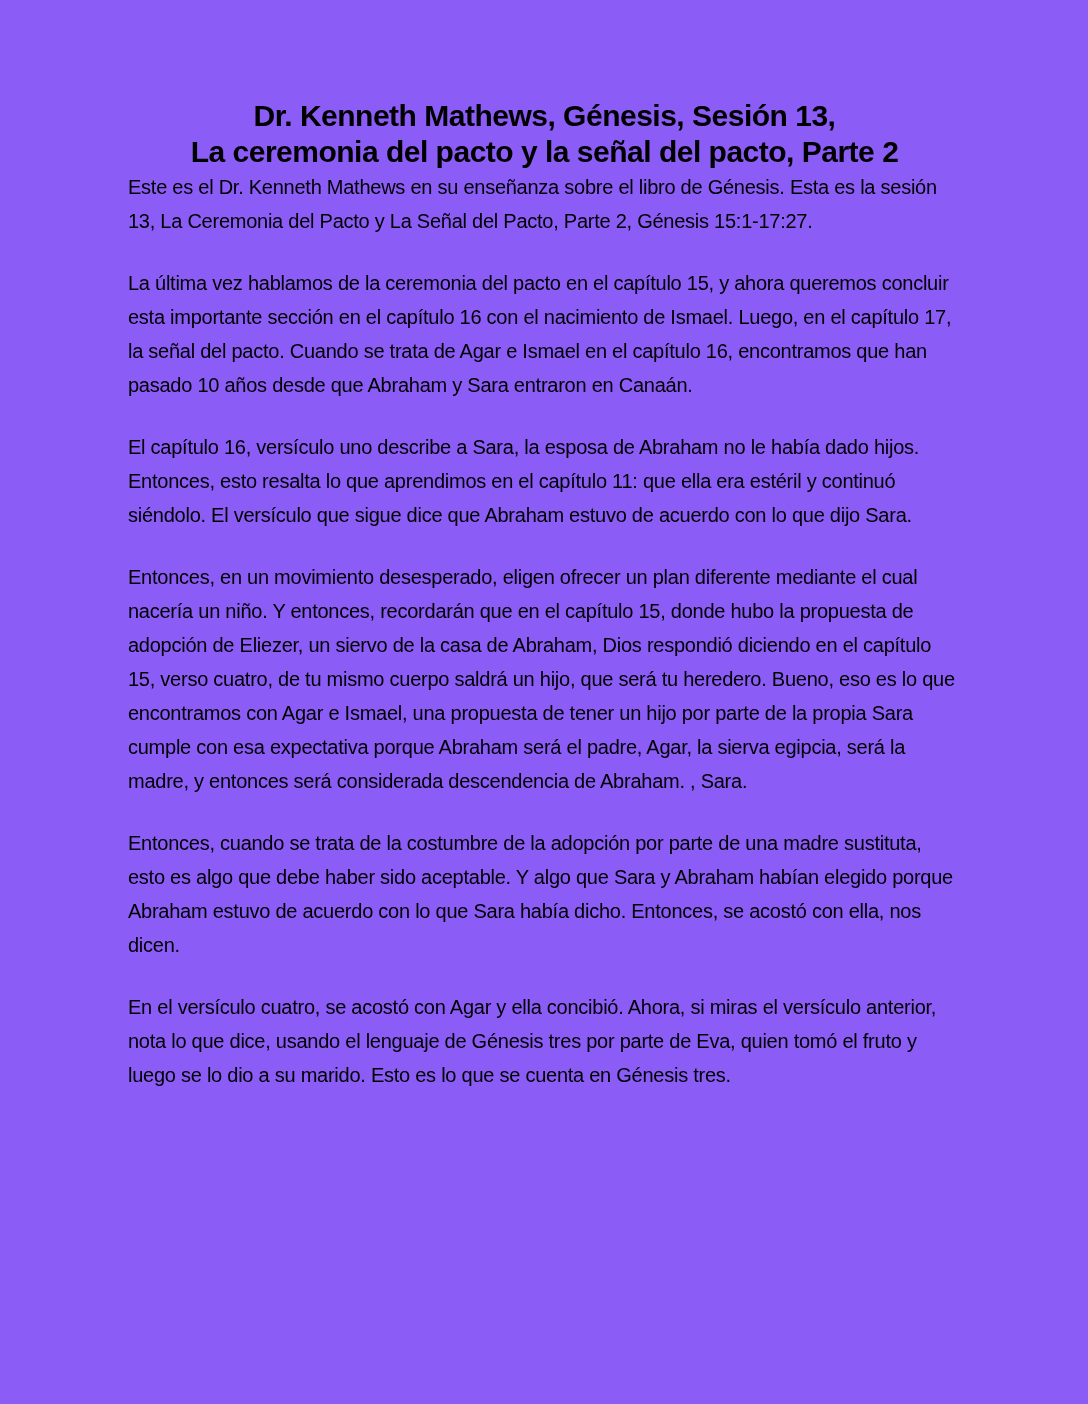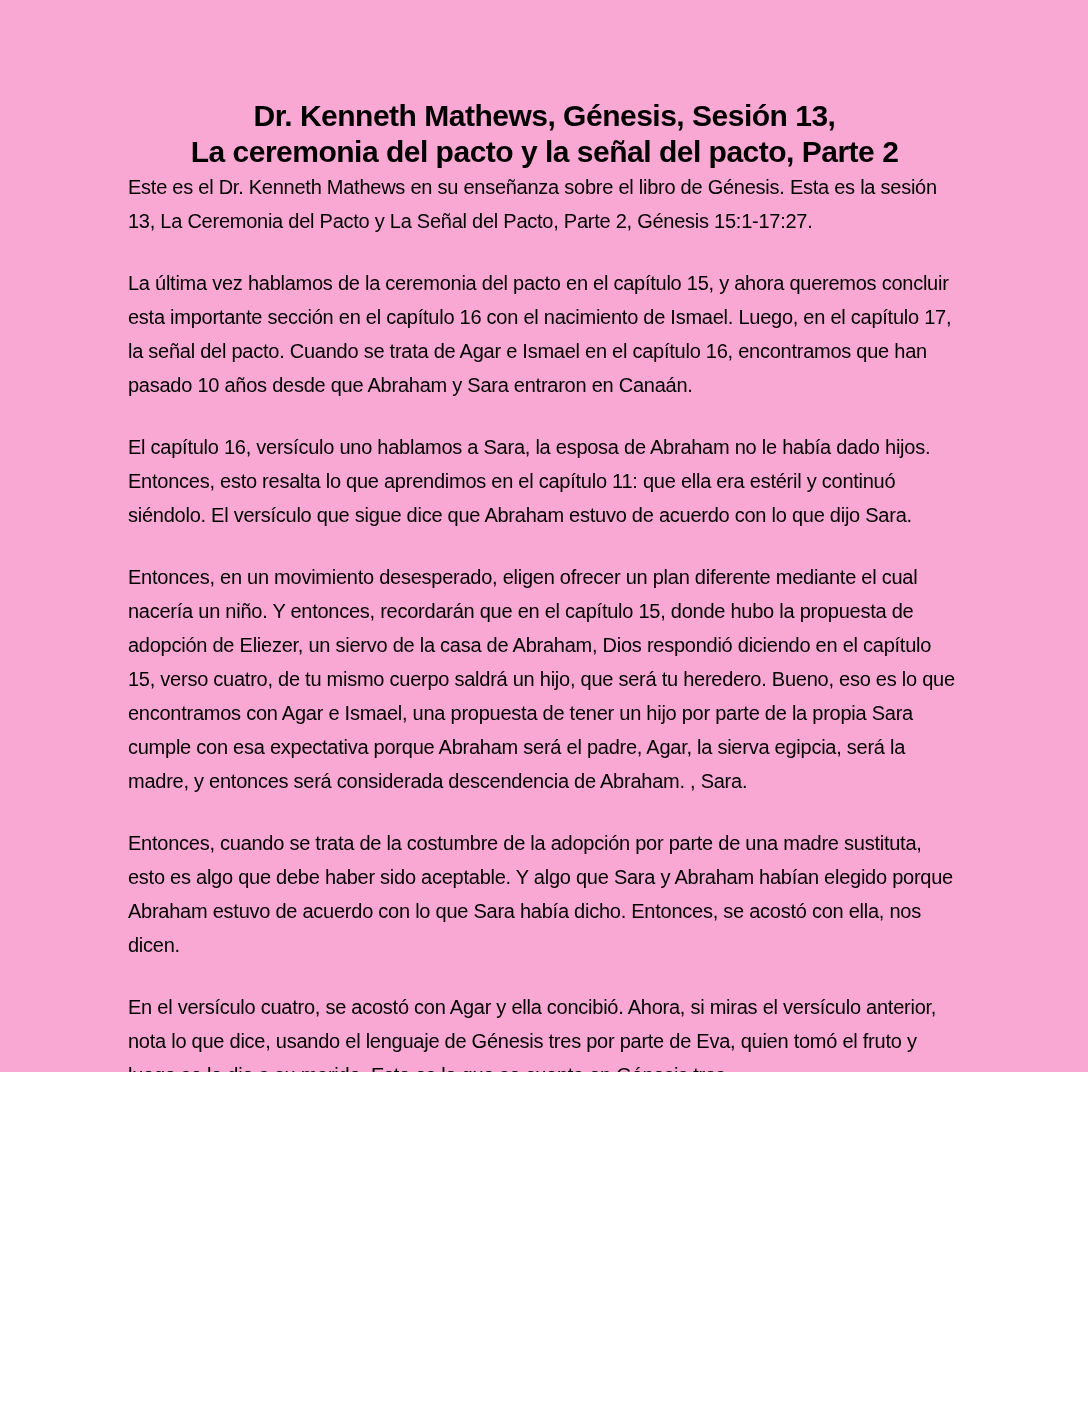--- a/index.html
+++ b/index.html
@@ -3,22 +3,22 @@
 <meta charset="utf-8">
 <style>
   html, body {
     margin: 0;
     padding: 0;
     background: #ffffff;
   }
   .page {
     position: relative;
     width: 1088px;
-    height: 1072px;
-    background: #f9a8d4;
+    height: 1404px;
+    background: #8b5cf6;
     color: #000000;
     overflow: hidden;
     box-sizing: border-box;
   }
   .content {
     position: absolute;
     left: 128px;
     top: 98px;
     width: 833px;
   }
@@ -55,19 +55,19 @@
 
 <div class="page">
   <div class="content">
     <h1 class="doc-title">
       <span>Dr. Kenneth Mathews, Génesis, Sesión 13,</span><br>
       <span>La ceremonia del pacto y la señal del pacto, Parte 2</span>
     </h1>
     <div class="body-text">
       <p>Este es el Dr. Kenneth Mathews en su enseñanza sobre el libro de Génesis. Esta es la sesión 13, La Ceremonia del Pacto y La Señal del Pacto, Parte 2, Génesis 15:1-17:27.</p>
       <p>La última vez hablamos de la ceremonia del pacto en el capítulo 15, y ahora queremos concluir esta importante sección en el capítulo 16 con el nacimiento de Ismael. Luego, en el capítulo 17, la señal del pacto. Cuando se trata de Agar e Ismael en el capítulo 16, encontramos que han pasado 10 años desde que Abraham y Sara entraron en Canaán.</p>
-      <p>El capítulo 16, versículo uno hablamos a Sara, la esposa de Abraham no le había dado hijos. Entonces, esto resalta lo que aprendimos en el capítulo 11: que ella era estéril y continuó siéndolo. El versículo que sigue dice que Abraham estuvo de acuerdo con lo que dijo Sara.</p>
+      <p>El capítulo 16, versículo uno describe a Sara, la esposa de Abraham no le había dado hijos. Entonces, esto resalta lo que aprendimos en el capítulo 11: que ella era estéril y continuó siéndolo. El versículo que sigue dice que Abraham estuvo de acuerdo con lo que dijo Sara.</p>
       <p>Entonces, en un movimiento desesperado, eligen ofrecer un plan diferente mediante el cual nacería un niño. Y entonces, recordarán que en el capítulo 15, donde hubo la propuesta de adopción de Eliezer, un siervo de la casa de Abraham, Dios respondió diciendo en el capítulo 15, verso cuatro, de tu mismo cuerpo saldrá un hijo, que será tu heredero. Bueno, eso es lo que encontramos con Agar e Ismael, una propuesta de tener un hijo por parte de la propia Sara cumple con esa expectativa porque Abraham será el padre, Agar, la sierva egipcia, será la madre, y entonces será considerada descendencia de Abraham. , Sara.</p>
       <p>Entonces, cuando se trata de la costumbre de la adopción por parte de una madre sustituta, esto es algo que debe haber sido aceptable. Y algo que Sara y Abraham habían elegido porque Abraham estuvo de acuerdo con lo que Sara había dicho. Entonces, se acostó con ella, nos dicen.</p>
       <p>En el versículo cuatro, se acostó con Agar y ella concibió. Ahora, si miras el versículo anterior, nota lo que dice, usando el lenguaje de Génesis tres por parte de Eva, quien tomó el fruto y luego se lo dio a su marido. Esto es lo que se cuenta en Génesis tres.</p>
     </div>
   </div>
 </div>
 
 </body></html>

